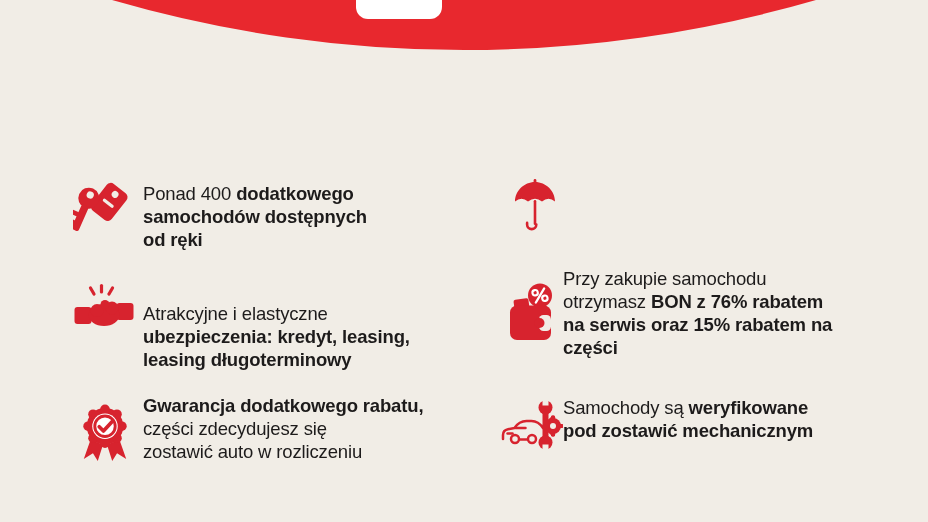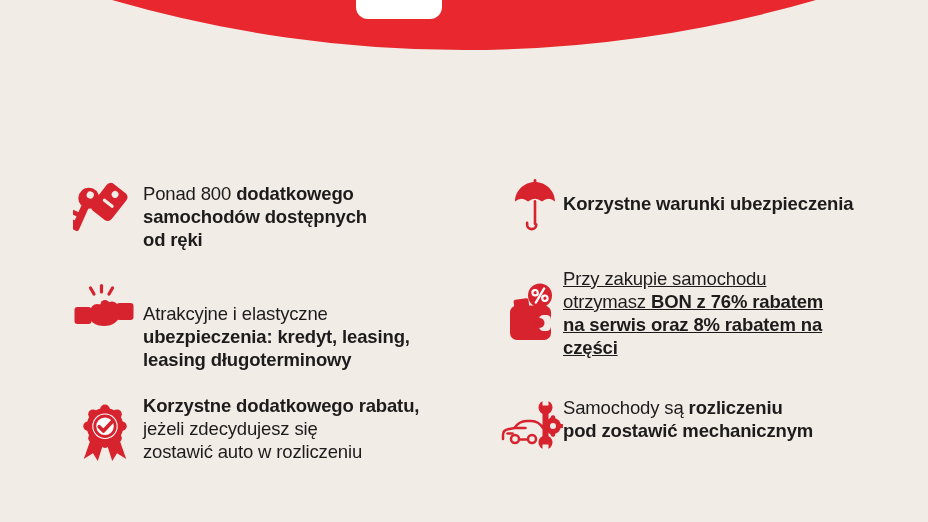--- a/index.html
+++ b/index.html
@@ -32,21 +32,21 @@
   #ic0{left:73px;top:178px;width:60px;height:62px;}
   #ic1{left:74px;top:282px;width:60px;height:58px;}
   #ic2{left:78px;top:400px;width:54px;height:64px;}
   #ic3{left:512px;top:178px;width:46px;height:54px;}
   #ic4{left:508px;top:282px;width:50px;height:62px;}
   #ic5{left:501px;top:398px;width:62px;height:54px;}
   #tx0{left:143px;top:182px;}
   #tx1{left:143px;top:302px;}
   #tx2{left:143px;top:394px;}
   #tx3{left:563px;top:192px;}
-  #tx4{left:563px;top:267px;text-decoration:underline;}
+  #tx4{left:563px;top:267px;}
   #tx5{left:563px;top:396px;}
 </style>
 </head>
 <body>
 
 <div class="stage">
 
   <svg class="arc" viewBox="0 0 928 54" preserveAspectRatio="none" aria-hidden="true">
     <path d="M112,0 A1264,1264 0 0 0 816,0 Z" fill="#e8282e"></path>
   </svg>
@@ -64,21 +64,21 @@
           <circle cx="15" cy="20" r="10.5"></circle>
           <circle cx="15" cy="16.5" r="3.6" fill="#f1ede6"></circle>
           <rect x="11.2" y="28" width="7.6" height="27" rx="2.5"></rect>
           <rect x="4.5" y="37" width="8" height="4.6" rx="1.5"></rect>
           <rect x="4.5" y="46" width="9" height="5" rx="1.5"></rect>
         </g>
       </g>
     </svg>
   </div>
   <div class="btxt" id="tx0">
-    <span><span>Ponad 800 </span><b>dodatkowego</b><br><b>samochodów dostępnych</b><br><b>od ręki</b></span>
+    <span><span>Ponad 400 </span><b>dodatkowego</b><br><b>samochodów dostępnych</b><br><b>od ręki</b></span>
   </div>
 
   <div class="icon" id="ic1">
     <svg viewBox="0 0 60 56" aria-hidden="true">
       <g stroke="currentColor" stroke-width="3.2" stroke-linecap="round">
         <path d="M20,11 L16.5,5"></path>
         <path d="M27.5,9 L27.5,2.5"></path>
         <path d="M35,11 L38.5,5"></path>
       </g>
       <g fill="currentColor">
@@ -109,55 +109,52 @@
           <circle cx="15.6" cy="13.6" r="5"></circle>
         <circle cx="28" cy="8.5" r="5"></circle>
           <circle cx="40.4" cy="13.6" r="5"></circle>
       </g>
       <circle cx="28" cy="26" r="13.2" fill="#ffffff"></circle>
       <circle cx="28" cy="26" r="10.6" fill="none" stroke="currentColor" stroke-width="3"></circle>
       <path d="M22,26.5 L26.4,31 L35.5,21" fill="none" stroke="currentColor" stroke-width="3.8" stroke-linecap="round" stroke-linejoin="round"></path>
     </svg>
   </div>
   <div class="btxt" id="tx2">
-    <span><b>Korzystne dodatkowego rabatu,</b><br><span>jeżeli zdecydujesz się</span><br><span>zostawić auto w rozliczeniu</span></span>
+    <span><b>Gwarancja dodatkowego rabatu,</b><br><span>części zdecydujesz się</span><br><span>zostawić auto w rozliczeniu</span></span>
   </div>
 
   <div class="icon" id="ic3">
     <svg viewBox="0 0 46 54" aria-hidden="true">
       <g fill="currentColor">
         <rect x="21.6" y="1" width="2.8" height="5" rx="1.4"></rect>
         <path d="M23,4 C12,4 3,13 3,23.5 Q9.5,18 16,23.5 Q23,18 30,23.5 Q36.5,18 43,23.5 C43,13 34,4 23,4 Z"></path>
         <rect x="21.7" y="22" width="2.6" height="25" rx="1.3"></rect>
       </g>
       <path d="M24.3,46.5 a4.6,4.6 0 0 1 -9.2,0 v-1.6" fill="none" stroke="currentColor" stroke-width="2.6" stroke-linecap="round"></path>
     </svg>
-  </div>
-  <div class="btxt" id="tx3">
-    <span><b>Korzystne warunki ubezpieczenia</b></span>
   </div>
 
   <div class="icon" id="ic4">
     <svg viewBox="0 0 50 62" aria-hidden="true">
       <g fill="currentColor">
         <circle cx="32" cy="13.5" r="12"></circle>
         <rect x="6" y="17" width="15" height="11" rx="2" transform="rotate(-8 13.5 22.5)"></rect>
         <rect x="2" y="23.5" width="41" height="34.5" rx="7"></rect>
       </g>
       <g transform="rotate(-12 32 13.5)" stroke="#ffffff" fill="none">
         <path d="M26.5,19.5 L37.5,7.5" stroke-width="2.4" stroke-linecap="round"></path>
         <circle cx="27.8" cy="9.8" r="2.7" stroke-width="2.1"></circle>
         <circle cx="36.2" cy="17.2" r="2.7" stroke-width="2.1"></circle>
       </g>
       <rect x="31" y="33" width="12" height="16" rx="4.5" fill="#f1ede6"></rect>
       <circle cx="31.5" cy="41" r="5" fill="currentColor"></circle>
     </svg>
   </div>
   <div class="btxt" id="tx4">
-    <span><span>Przy zakupie samochodu</span><br><span>otrzymasz </span><b>BON z 76% rabatem</b><br><b>na serwis oraz 8% rabatem na</b><br><b>części</b></span>
+    <span><span>Przy zakupie samochodu</span><br><span>otrzymasz </span><b>BON z 76% rabatem</b><br><b>na serwis oraz 15% rabatem na</b><br><b>części</b></span>
   </div>
 
   <div class="icon" id="ic5">
     <svg viewBox="0 0 62 54" aria-hidden="true">
       <g fill="none" stroke="currentColor" stroke-width="2.5" stroke-linecap="round" stroke-linejoin="round">
         <path d="M2,41 v-4 c0,-3 2,-5.2 5,-5.8 l6.5,-1.2 c3,-4.6 7,-7 12,-7 h5 c4.5,0 8.5,2.4 11.5,7"></path>
         <path d="M14.5,30 h10"></path>
         <path d="M6.5,35.5 h5"></path>
         <circle cx="14" cy="41" r="4"></circle>
         <circle cx="31" cy="41" r="4"></circle>
@@ -172,16 +169,16 @@
         <circle cx="44.5" cy="9.5" r="7"></circle>
         <rect x="41.5" y="1" width="6" height="6.5" fill="#f1ede6"></rect>
         <rect x="41.5" y="13" width="6" height="28" rx="2.4"></rect>
         <circle cx="44.5" cy="44.5" r="7"></circle>
         <rect x="41.5" y="46.5" width="6" height="6.5" fill="#f1ede6"></rect>
       </g>
       <circle cx="52" cy="28" r="3" fill="#f1ede6"></circle>
     </svg>
   </div>
   <div class="btxt" id="tx5">
-    <span><span>Samochody są </span><b>rozliczeniu</b><br><b>pod zostawić mechanicznym</b><br></span>
+    <span><span>Samochody są </span><b>weryfikowane</b><br><b>pod zostawić mechanicznym</b><br></span>
   </div>
 
 </div>
 
 </body></html>

